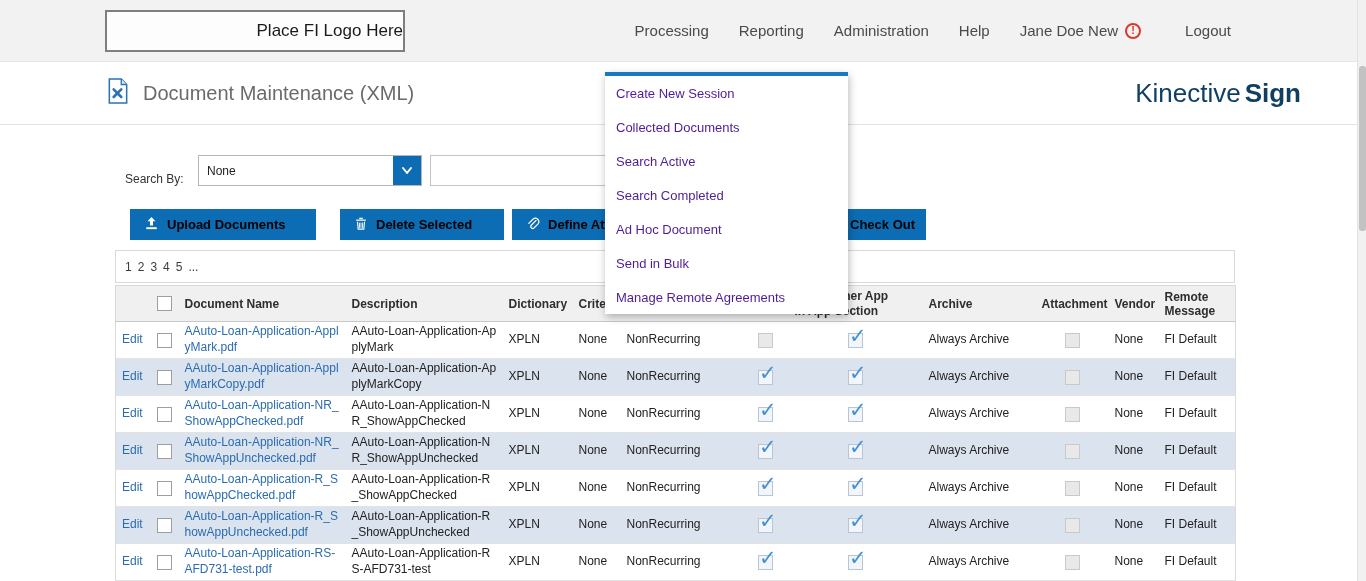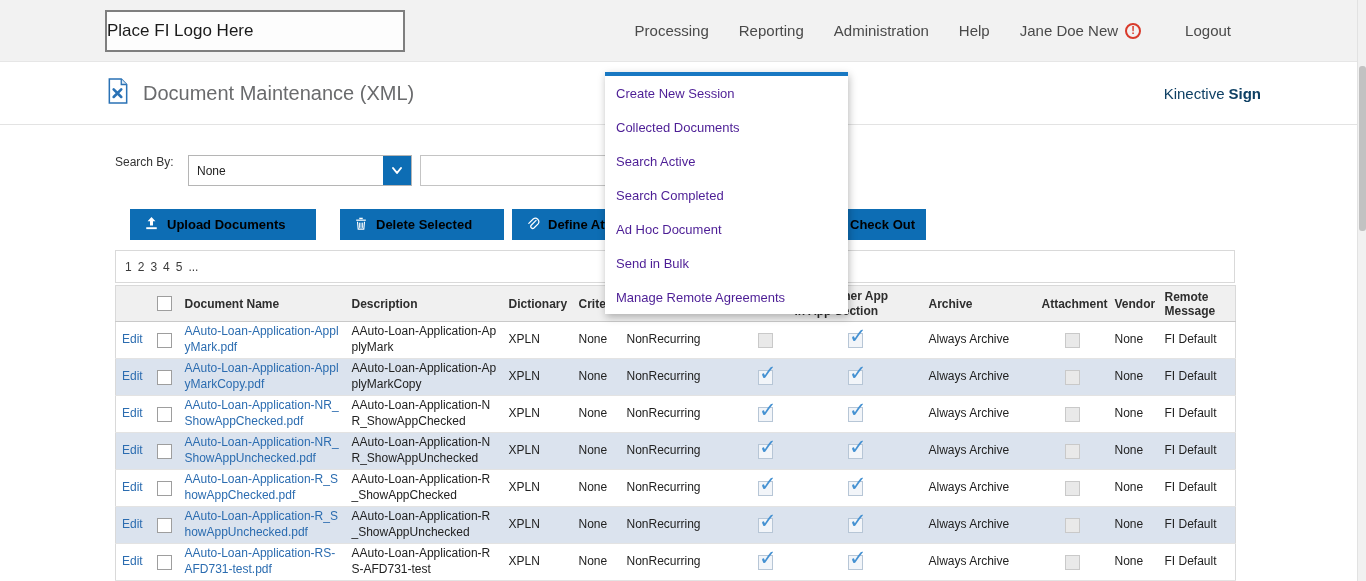--- a/index.html
+++ b/index.html
@@ -2,38 +2,38 @@
 <html><head>
 <meta charset="utf-8">
 <style>
   * { margin:0; padding:0; box-sizing:border-box; }
   html,body { width:1366px; height:581px; overflow:hidden; }
   body { font-family:"Liberation Sans","DejaVu Sans",sans-serif; background:#fff; position:relative; color:#222; }
 
   
   .topbar { height:62px; background:#f2f2f2; display:flex; align-items:center; border-bottom:1px solid #e6e6e6; }
   .logo-box { margin-left:105px; width:300px; height:42px; border:2px solid #7f7f7f; background:#fdfdfd;
-              display:flex; align-items:center; justify-content:flex-start; font-size:17px; color:#1a1a1a; }
+              display:flex; align-items:center; justify-content:flex-end; font-size:17px; color:#1a1a1a; }
   .nav { margin-left:auto; margin-right:135px; display:flex; align-items:center; gap:30px; font-size:15px; color:#4a4a4a;justify-content:space-between; }
   .nav .item { cursor:pointer; white-space:nowrap; }
   .nav .logout { margin-left:14px; }
   .user { display:flex; align-items:center; gap:7px; }
   .warn { width:16px; height:16px; border:2px solid #d93a2b; border-radius:50%; color:#d93a2b; font-weight:bold;
           font-size:11px; display:flex; align-items:center; justify-content:center; line-height:1; }
 
   
   .pagehead { height:63px; background:#fff; display:flex; align-items:center; border-bottom:1px solid #e3e3e3; }
   .title-wrap { margin-left:105px; display:flex; align-items:center; gap:12px; }
   .page-title { font-size:20px; color:#6a6b6d;text-align:right; }
-  .brand { margin-left:auto; margin-right:105px; font-size:15px; color:#0f4064; white-space:nowrap; }
+  .brand { margin-left:auto; margin-right:65px; font-size:26px; color:#0f4064; white-space:nowrap; }
   .brand b { margin-left:4px; font-weight:700; }
 
   
   .main { padding:0 131px 0 115px; }
-  .search-row { margin-top:30px; display:flex; align-items:flex-start; height:31px; }
+  .search-row { margin-top:30px; display:flex; align-items:flex-end; height:31px; margin-left:10px; }
   .search-label { font-size:12px; color:#333; width:62px; }
   .sel { width:224px; height:31px; border:1px solid #b5b5b5; background:#fff; display:flex; align-items:center; margin-left:11px; cursor:pointer; }
   .sel-value { flex:1; padding-left:8px; font-size:12px; color:#222; }
   .sel-btn { width:28px; height:29px; background:#0d6db4; display:flex; align-items:center; justify-content:center; }
   .search-input { margin-left:8px; width:250px; height:31px; border:1px solid #c4c4c4; padding:0 8px; font-size:12px; background:#fff; }
 
   .btn-row { margin-top:23px; margin-left:15px; display:flex; height:31px; }
   .btn { background:#0d6db4; color:#000000; font-weight:bold; font-size:13px; display:flex; align-items:center;
          gap:8px; padding:0 14px; border:none; cursor:pointer; height:31px; white-space:nowrap; }
   .btn-upload { width:186px; }

